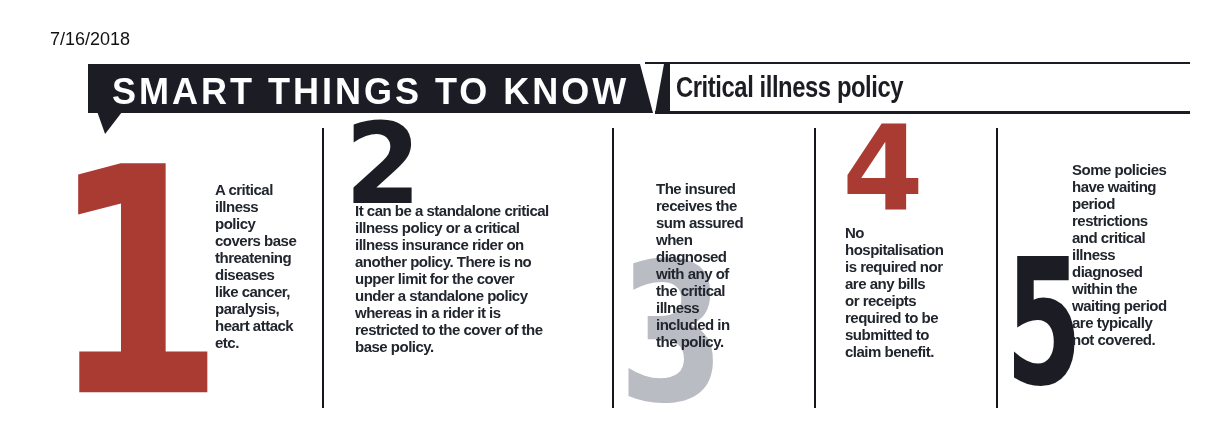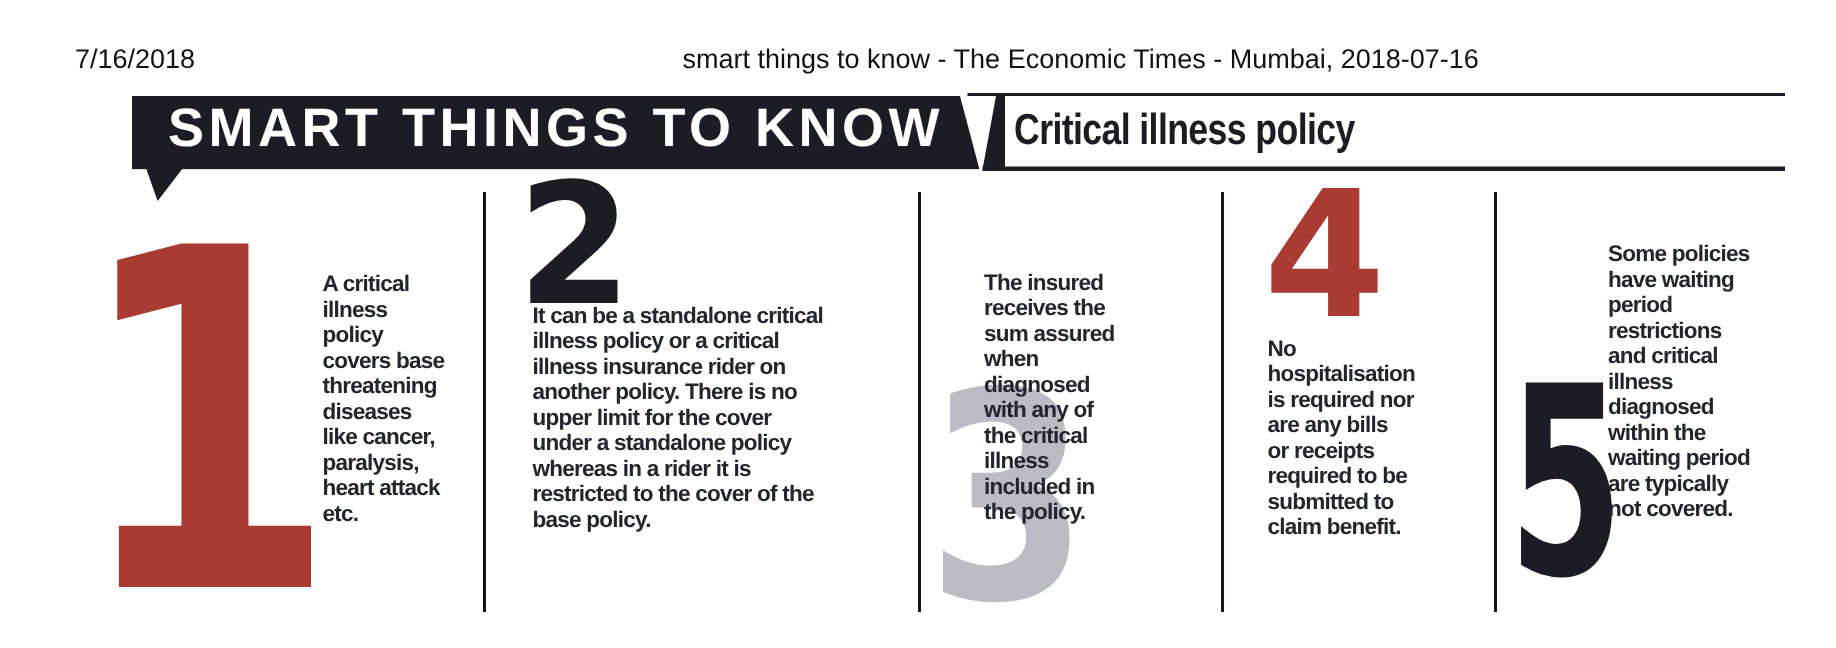--- a/index.html
+++ b/index.html
@@ -14,21 +14,21 @@
     position:absolute;top:29px;
     font-size:18px;color:#111111;
     white-space:nowrap;
   }
   .print-date{left:50px;}
   .print-title{left:455px;}
   .ribbon{
     position:absolute;left:88px;top:64px;width:565px;height:49px;
     background:#1c1c24;
     clip-path:polygon(0 0, 552px 0, 565px 100%, 0 100%);
-    display:flex;align-items:flex-start;
+    display:flex;align-items:flex-end;
   }
   .ribbon-title{
     padding-left:24px;
     font-size:36px;font-weight:bold;letter-spacing:3px;
     color:#ffffff;white-space:nowrap;
     text-shadow:1px 1px 0 rgba(30,40,70,.45);
   }
   .ribbon-tail{
     position:absolute;left:96px;top:112px;width:26px;height:22px;
     background:#1c1c24;
@@ -88,21 +88,20 @@
   .t4{left:845px;top:224px;width:148px;}
   .t5{left:1072px;top:161px;width:120px;}
   .d1{left:322px;} .d2{left:612px;} .d3{left:814px;} .d4{left:996px;}
 </style>
 </head>
 <body>
 
 <div class="page">
 
   <span class="print-meta print-date">7/16/2018</span>
-  <span class="print-meta print-title">smart things to know - The Economic Times - Mumbai, 2018-07-16</span>
 
   <div class="ribbon" style="background-color: rgb(28, 28, 36);">
     <span class="ribbon-title" style="color: rgb(255, 255, 255);">SMART THINGS TO KNOW</span>
   </div>
   <div class="ribbon-tail" style="background-color: rgb(28, 28, 36);"></div>
   <div class="ribbon-wedge" style="background-color: rgb(28, 28, 36);"></div>
   <div class="rule-top"></div>
   <div class="rule-bottom"></div>
   <div class="section-subtitle" style="color: rgb(28, 28, 36);">Critical illness policy</div>
 

